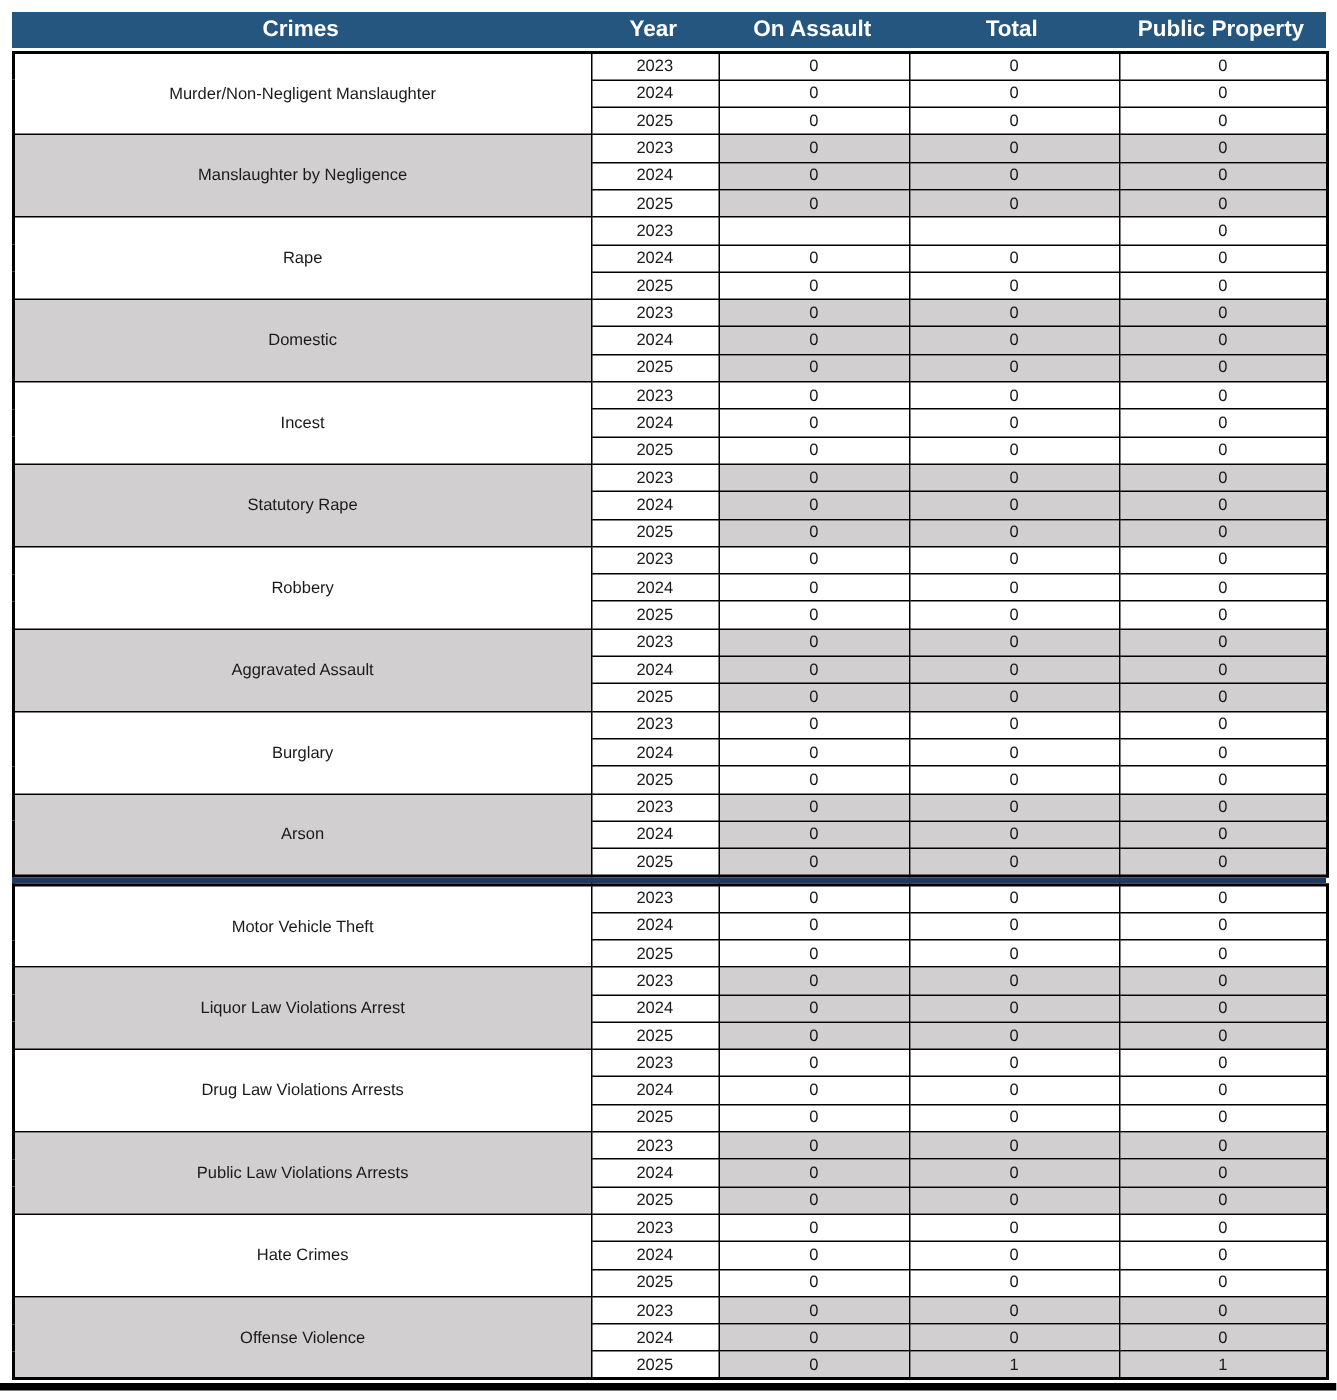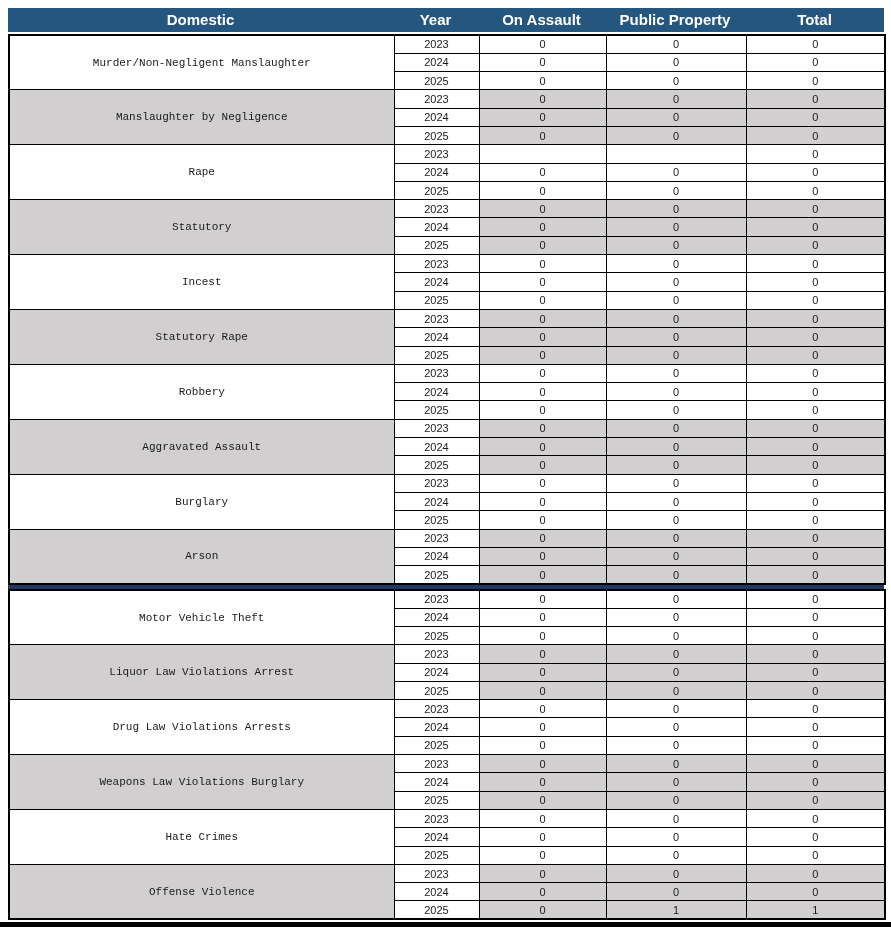--- a/index.html
+++ b/index.html
@@ -59,21 +59,20 @@
     font-size: 11px;
     height: 18.3px;
     overflow: hidden;
     white-space: nowrap;
   }
   td.offense-cell {
     border-top: none;
     border-bottom: none;
     font-size: 15px;
     background: #FFFFFF;
-    font-family: Liberation Mono, monospace;
   }
   td.shaded { background: var(--shaded); }
   td.year-cell { background: #FFFFFF; }
 
   .block-separator {
     width: 876px;
     height: 4px;
     background: var(--separator);
   }
 
@@ -84,25 +83,25 @@
     height: 5px;
     background: #000000;
   }
 </style>
 </head>
 <body>
 
 <div class="page">
 
   <div class="header-row">
-    <div class="header-cell hc-offense">Domestic</div>
+    <div class="header-cell hc-offense">Crimes</div>
     <div class="header-cell hc-year">Year</div>
     <div class="header-cell hc-campus">On Assault</div>
+    <div class="header-cell hc-total">Total</div>
     <div class="header-cell hc-public">Public Property</div>
-    <div class="header-cell hc-total">Total</div>
   </div>
 
   <table class="block">
     <colgroup>
       <col style="width:385px">
         <col style="width:85px">
         <col style="width:127px">
         <col style="width:140px">
         <col style="width:139px">
     </colgroup>
@@ -158,21 +157,21 @@
           <td class="">0</td>
           <td class="">0</td>
         </tr>
         <tr>
           <td class="year-cell">2025</td>
           <td class="">0</td>
           <td class="">0</td>
           <td class="">0</td>
         </tr>
         <tr>
-          <td rowspan="3" class="offense-cell shaded">Statutory</td>
+          <td rowspan="3" class="offense-cell shaded">Domestic</td>
           <td class="year-cell">2023</td>
           <td class="shaded">0</td>
           <td class="shaded">0</td>
           <td class="shaded">0</td>
         </tr>
         <tr>
           <td class="year-cell">2024</td>
           <td class="shaded">0</td>
           <td class="shaded">0</td>
           <td class="shaded">0</td>
@@ -362,21 +361,21 @@
           <td class="">0</td>
           <td class="">0</td>
         </tr>
         <tr>
           <td class="year-cell">2025</td>
           <td class="">0</td>
           <td class="">0</td>
           <td class="">0</td>
         </tr>
         <tr>
-          <td rowspan="3" class="offense-cell shaded">Weapons Law Violations Burglary</td>
+          <td rowspan="3" class="offense-cell shaded">Public Law Violations Arrests</td>
           <td class="year-cell">2023</td>
           <td class="shaded">0</td>
           <td class="shaded">0</td>
           <td class="shaded">0</td>
         </tr>
         <tr>
           <td class="year-cell">2024</td>
           <td class="shaded">0</td>
           <td class="shaded">0</td>
           <td class="shaded">0</td>

